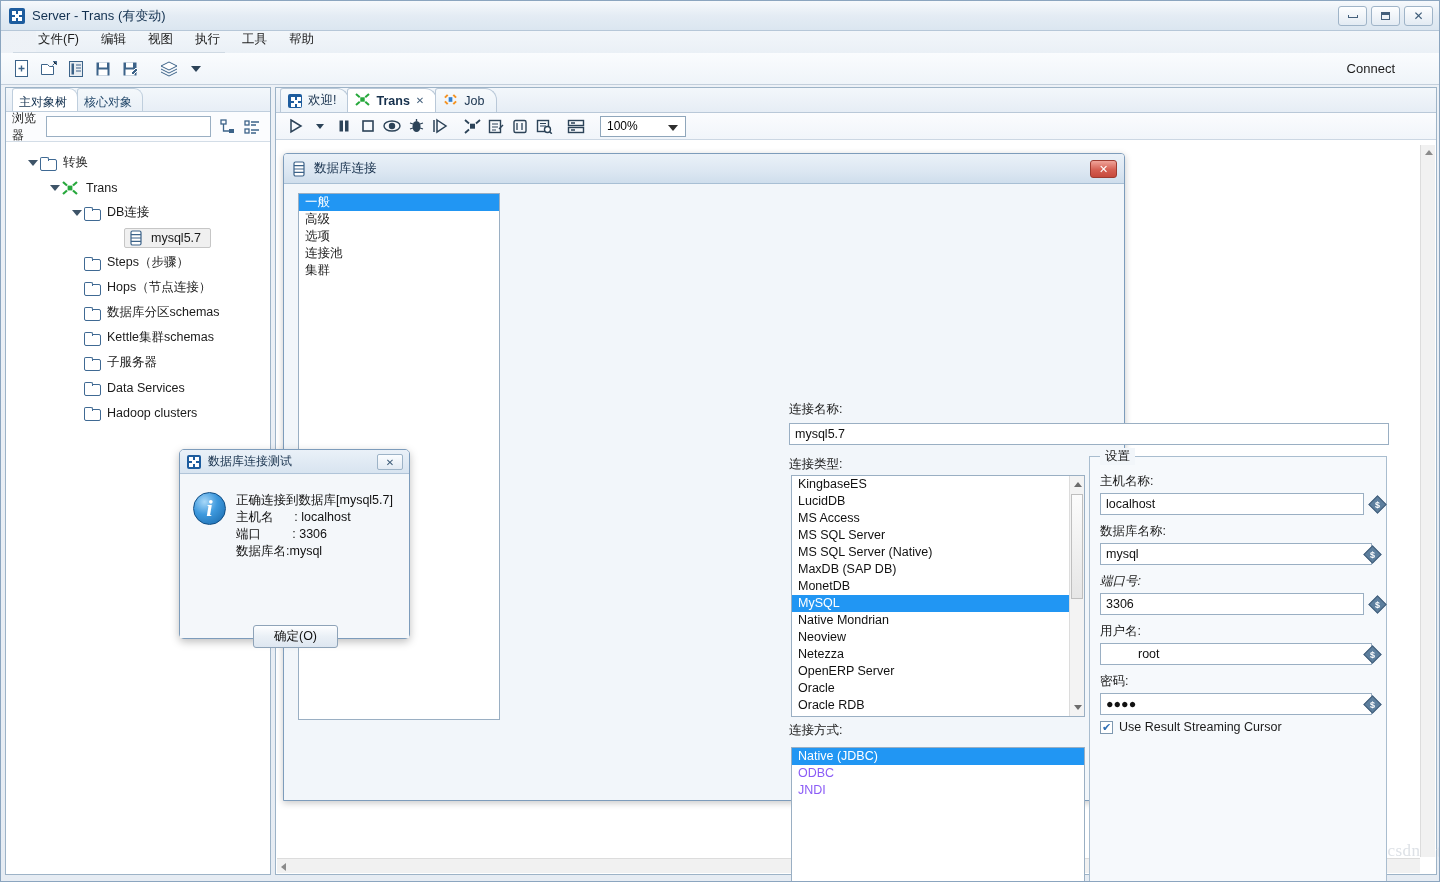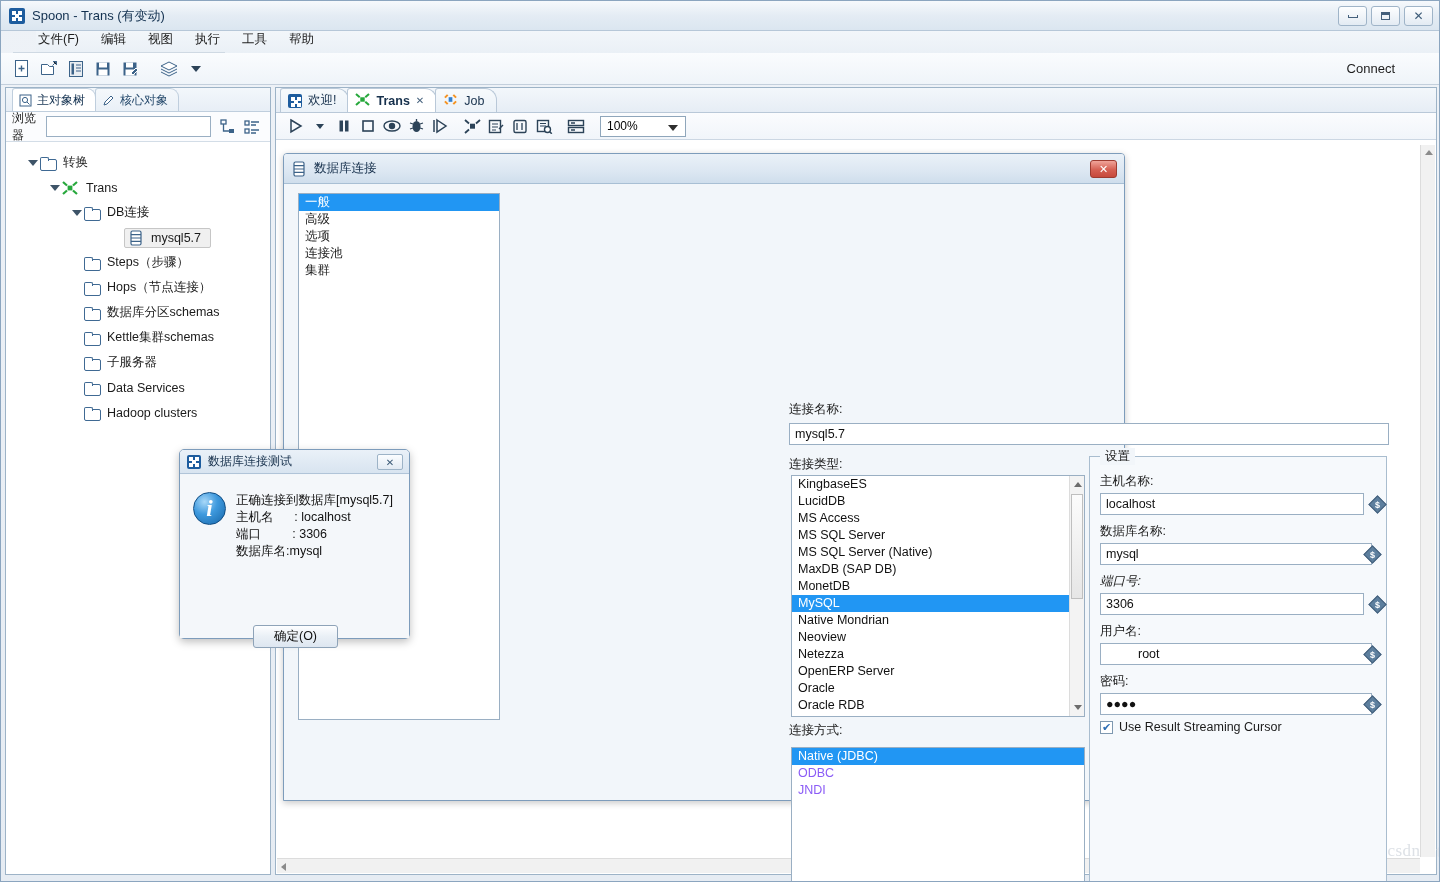--- a/index.html
+++ b/index.html
@@ -86,21 +86,21 @@
   .lp-tabs {
     position: relative; height: 24px;
     background: linear-gradient(#f3f7fb, #e7eef6);
     border-bottom: 1px solid #bfcedd;
     display: flex; align-items: flex-end; padding-left: 6px;
   }
   .lp-tab {
     height: 23px; display: flex; align-items: center; gap: 5px;
     padding: 0 10px 0 6px; font-size: 12px; color: #12304f;
     border: 1px solid #bfcedd; border-bottom: none;
-    border-radius: 3px 9px 0 0; background: #fff; margin-right: -1px;
+    border-radius: 3px 9px 0 0; background: #fff; margin-right: -1px; flex-direction: column;
   }
   .lp-tab.inactive { background: linear-gradient(#f4f8fb, #e9f0f7); color: #264a6c; }
   .lp-searchrow {
     height: 30px; display: flex; align-items: center; padding: 0 6px;
     border-bottom: 1px solid #d3dde7;
     background: #fbfcfe;
   }
   .lp-searchlabel { font-size: 12px; color: #1b1b1b; margin-right: 8px; }
   .lp-searchinput {
     flex: 1 1 auto; height: 21px; background: #fff;
@@ -344,21 +344,21 @@
     font-size: 12.5px; color: #111;
   }
 </style>
 </head>
 <body>
 
 <div id="root">
 
   <div class="titlebar">
     <div class="app-icon"></div>
-    <div class="title-text">Spoon - Trans (有变动)</div>
+    <div class="title-text">Server - Trans (有变动)</div>
     <div class="win-buttons">
       <div class="win-btn">
           <span class="glyph-min"></span>
         </div>
       <div class="win-btn">
           <span class="glyph-max"></span>
         </div>
       <div class="win-btn close">
           <span class="glyph-x">✕</span>
         </div>

